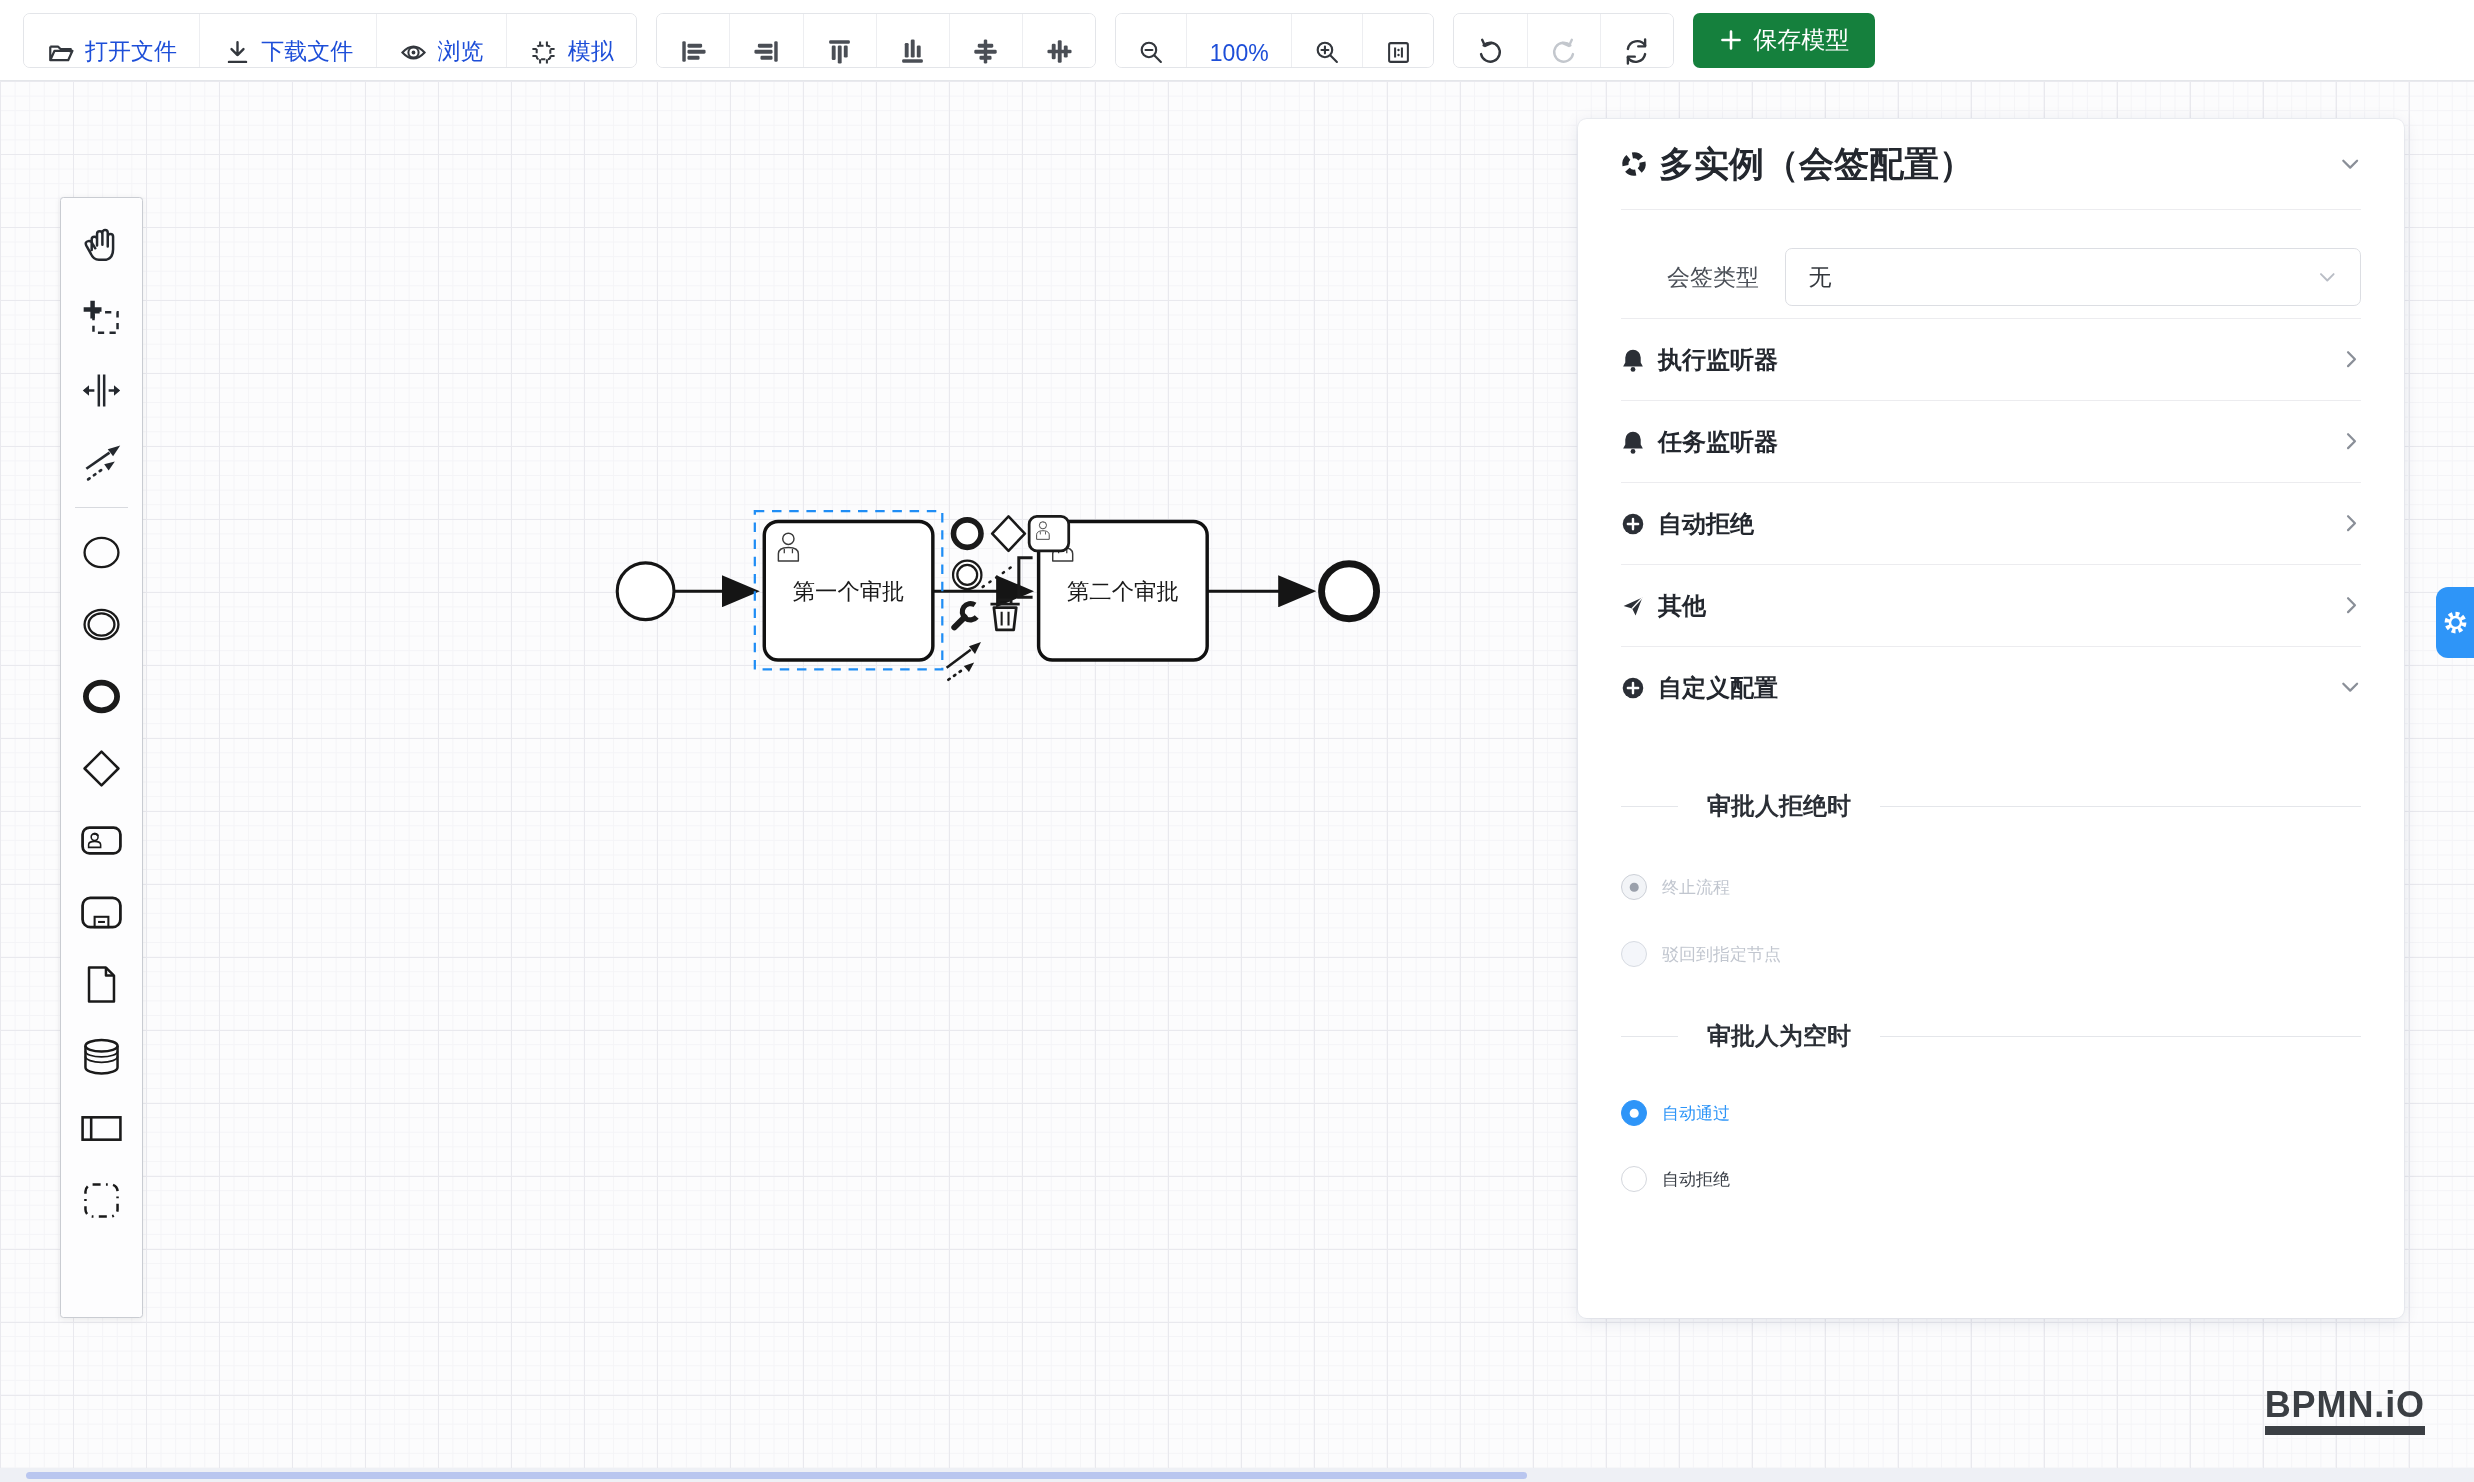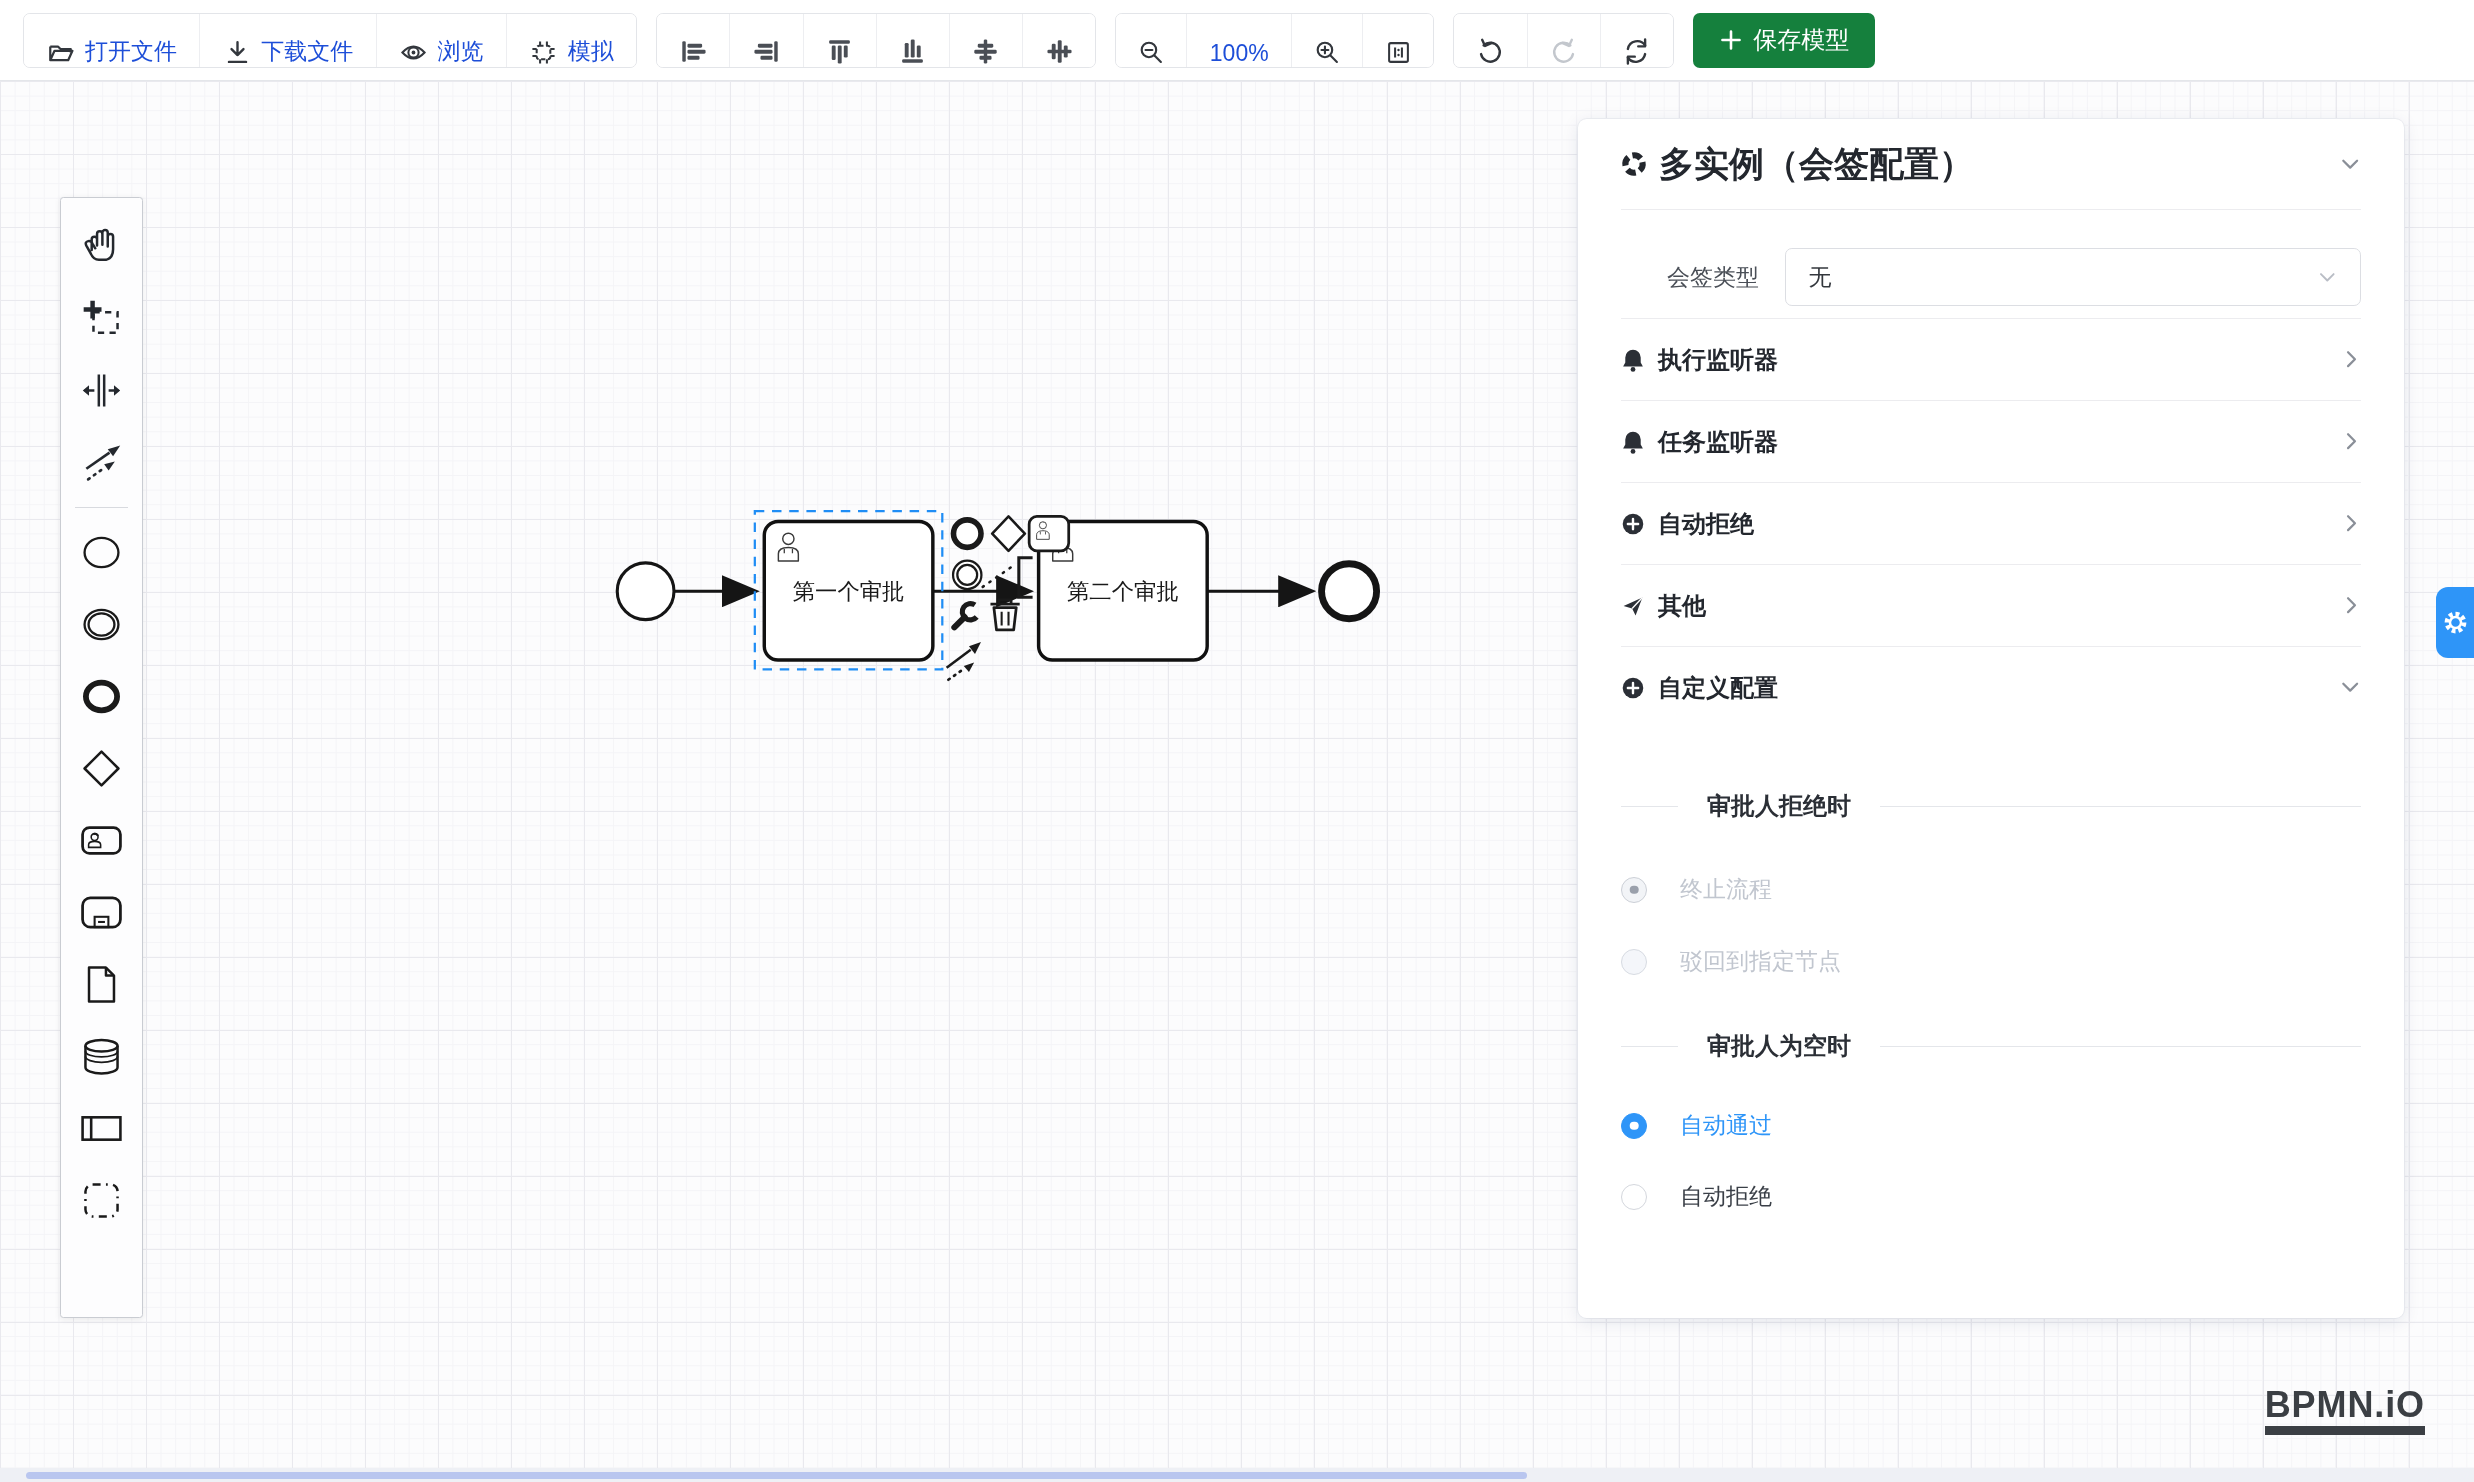--- a/index.html
+++ b/index.html
@@ -52,21 +52,21 @@
   .select-row { margin-top:38px; }
   .select { flex:1; height:58px; border:0.9px solid #dcdee3; border-radius:6.9px; background:#fff;
     display:flex; align-items:center; padding:0 22.4px; font-size:23px; color:#33373d; cursor:pointer; }
   .acc-list { margin-top:12px; }
   .acc-row { height:82px; display:flex; align-items:center; gap:13px; border-top:0.9px solid #ececef;
     font-size:24px; font-weight:bold; color:#23272e; cursor:pointer; }
   .divider-text { display:flex; align-items:center; margin-top:62px; }
   .divider-text .line-s { width:57px; height:0.9px; background:#e4e6ea; }
   .divider-text .line-l { flex:1; height:0.9px; background:#e4e6ea; }
   .divider-text .dt-label { margin:0 29px; font-size:24px; font-weight:bold; color:#2b2f36; }
-  .radio-row { display:flex; align-items:center; gap:33px; font-size:23px; color:#3a3f47; cursor:pointer; }
+  .radio-row { display:flex; align-items:center; gap:15px; font-size:17px; color:#3a3f47; cursor:pointer; }
   .radio { width:26px; height:26px; border-radius:50%; border:1.7px solid #d4d7dd; background:#fff;
     position:relative; flex:none; }
   .radio::after { content:""; position:absolute; left:50%; top:50%; width:8.6px; height:8.6px;
     border-radius:50%; transform:translate(-50%,-50%); }
   .radio.checked { background:#2e95f8; border-color:#2e95f8; }
   .radio.checked::after { background:#fff; }
   .radio.checked-disabled { background:#f2f4f7; border-color:#ccd0d7; }
   .radio.checked-disabled::after { background:#9aa0ab; }
   .radio.disabled { background:#f4f6fa; border-color:#d7dbe2; }
   .radio-row.is-disabled { color:#c1c6cf; cursor:default; }

